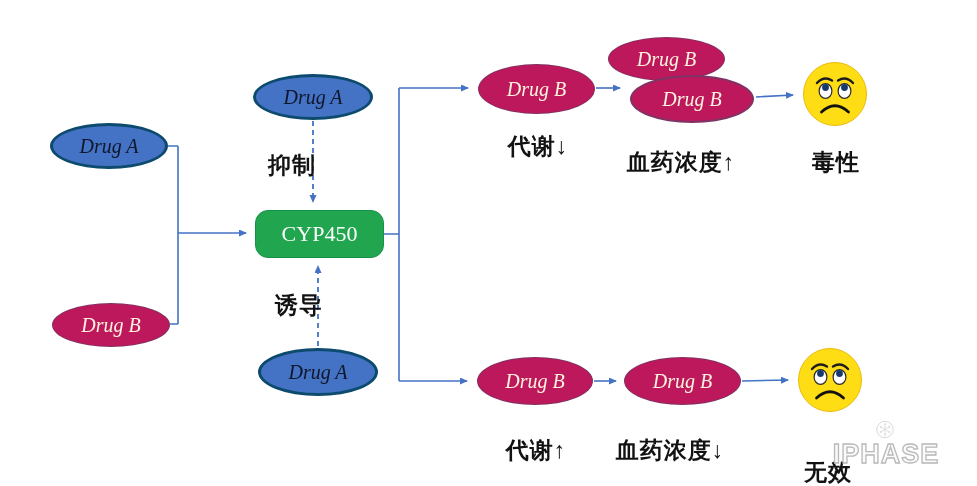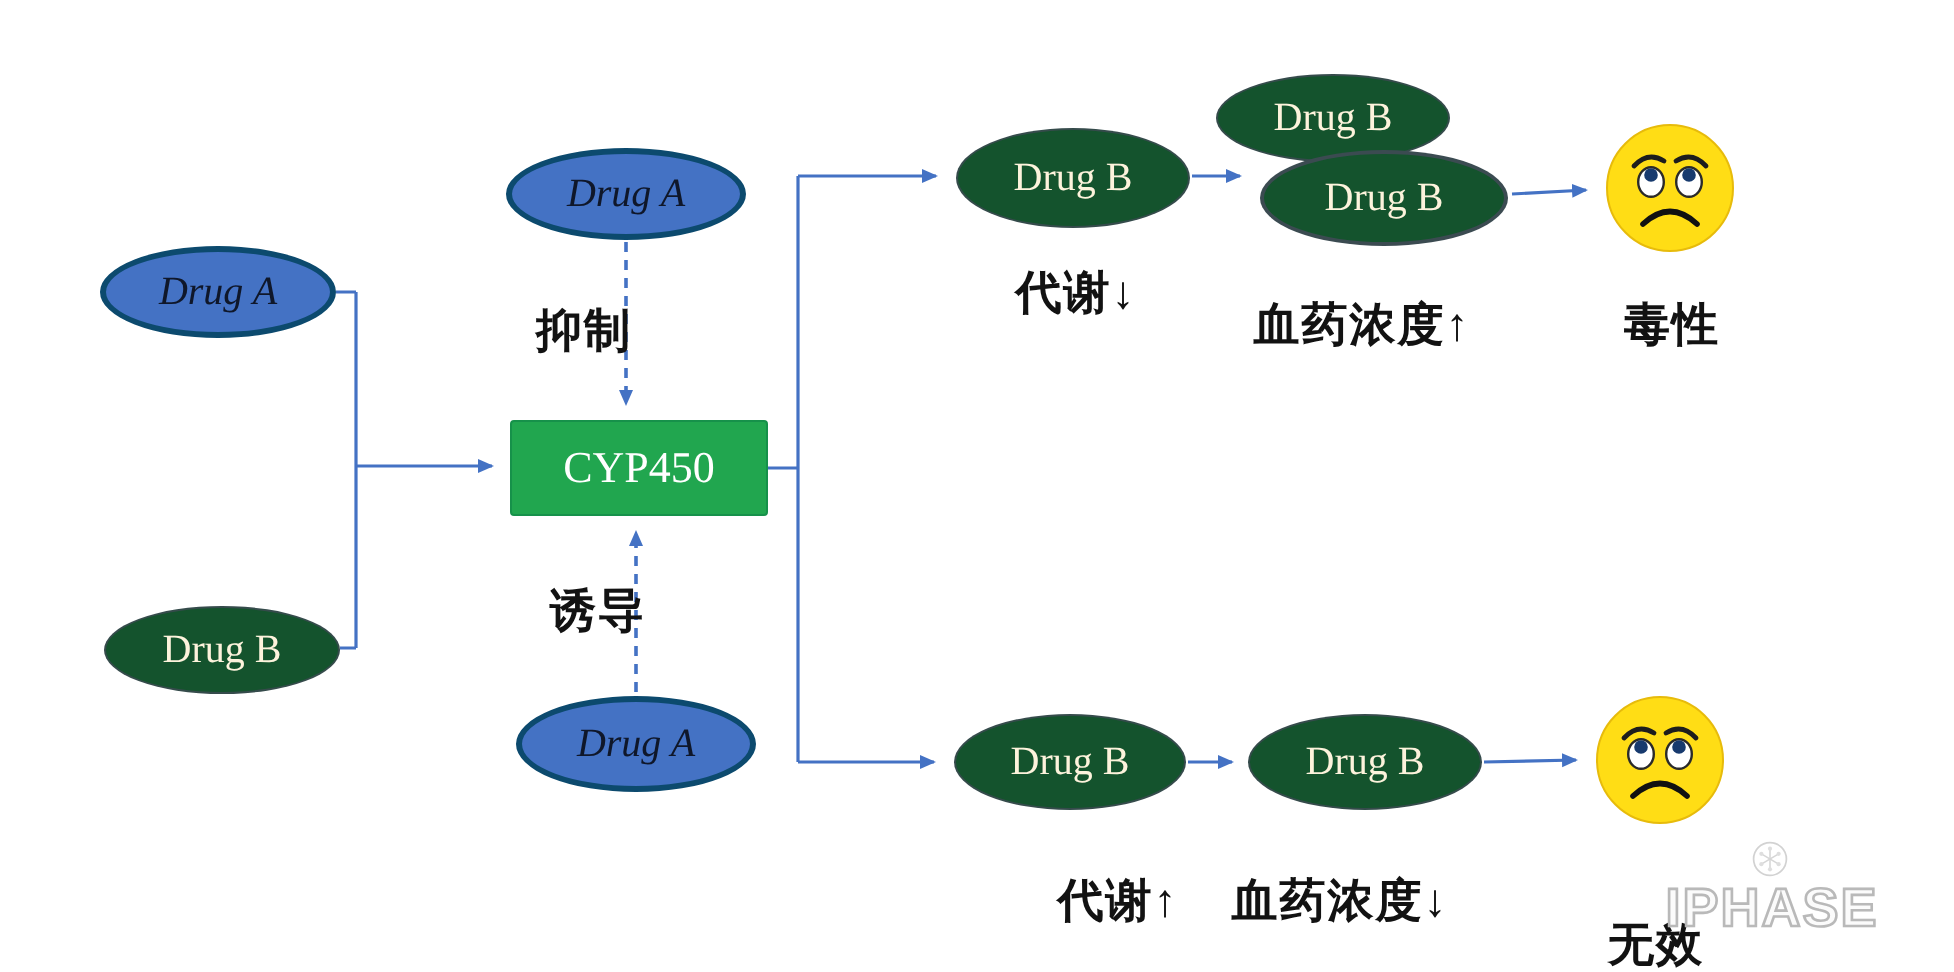--- a/index.html
+++ b/index.html
@@ -19,30 +19,31 @@
     font-size:20px;
     box-sizing:border-box;
   }
   .blue{
     background:#4472C4;
     border:3px solid #0c4a6e;
     color:#0f172a;
     font-style:italic;
   }
   .orange{
-    background:#14532d;
+    background:#be185d;
     border:1.5px solid rgba(80,70,100,0.55);
     color:#fdf3dc;
+    font-style:italic;
   }
   .enzyme-box{
     position:absolute;
     left:255px;top:210px;width:129px;height:48px;
     background:#21A64F;
     border:1px solid #16914a;
-    border-radius:2px;
+    border-radius:13px;
     display:flex;align-items:center;justify-content:center;
     font-family:"Liberation Serif","DejaVu Serif",serif;
     font-size:22px;color:#ffffff;
     box-sizing:border-box;
   }
   .zh-label{
     position:absolute;
     transform:translateX(-50%);
     font-size:23px;
     font-weight:700;
@@ -138,21 +139,21 @@
     <circle cx="33" cy="33" r="31.5" fill="#FFDD15" stroke="#e7bb0b" stroke-width="1"></circle>
     <path d="M15,22 Q22,14.5 30,19.5" fill="none" stroke="#1d1d1d" stroke-width="2.4" stroke-linecap="round"></path>
     <path d="M36,19.5 Q44,14.5 51,22" fill="none" stroke="#1d1d1d" stroke-width="2.4" stroke-linecap="round"></path>
     <ellipse cx="23.5" cy="30" rx="6.4" ry="7.4" fill="#ffffff" stroke="#2a2a2a" stroke-width="1.2"></ellipse>
     <ellipse cx="42.5" cy="30" rx="6.4" ry="7.4" fill="#ffffff" stroke="#2a2a2a" stroke-width="1.2"></ellipse>
     <circle cx="23.5" cy="26.5" r="3.4" fill="#173a6e"></circle>
     <circle cx="42.5" cy="26.5" r="3.4" fill="#173a6e"></circle>
     <path d="M19.5,51 Q33,38.5 46.5,51" fill="none" stroke="#111111" stroke-width="2.8" stroke-linecap="round"></path>
   </svg>
 
-  <div class="zh-label" style="left:559px;top:435px;">代谢↑</div>
+  <div class="zh-label" style="left:536px;top:435px;">代谢↑</div>
   <div class="zh-label" style="left:670px;top:435px;text-align:right;">血药浓度↓</div>
   <div class="zh-label" style="left:828px;top:457px;">无效</div>
 
   <div class="watermark">
     <svg class="wm-logo" viewBox="0 0 44 44">
       <circle cx="22" cy="22" r="19" fill="#ffffff" stroke="#c4c4c4" stroke-width="2"></circle>
       <g stroke="#c9c9c9" stroke-width="1.8" stroke-linecap="round">
         <path d="M22,10 L22,34"></path>
         <path d="M12,16 L32,28"></path>
         <path d="M32,16 L12,28"></path>

